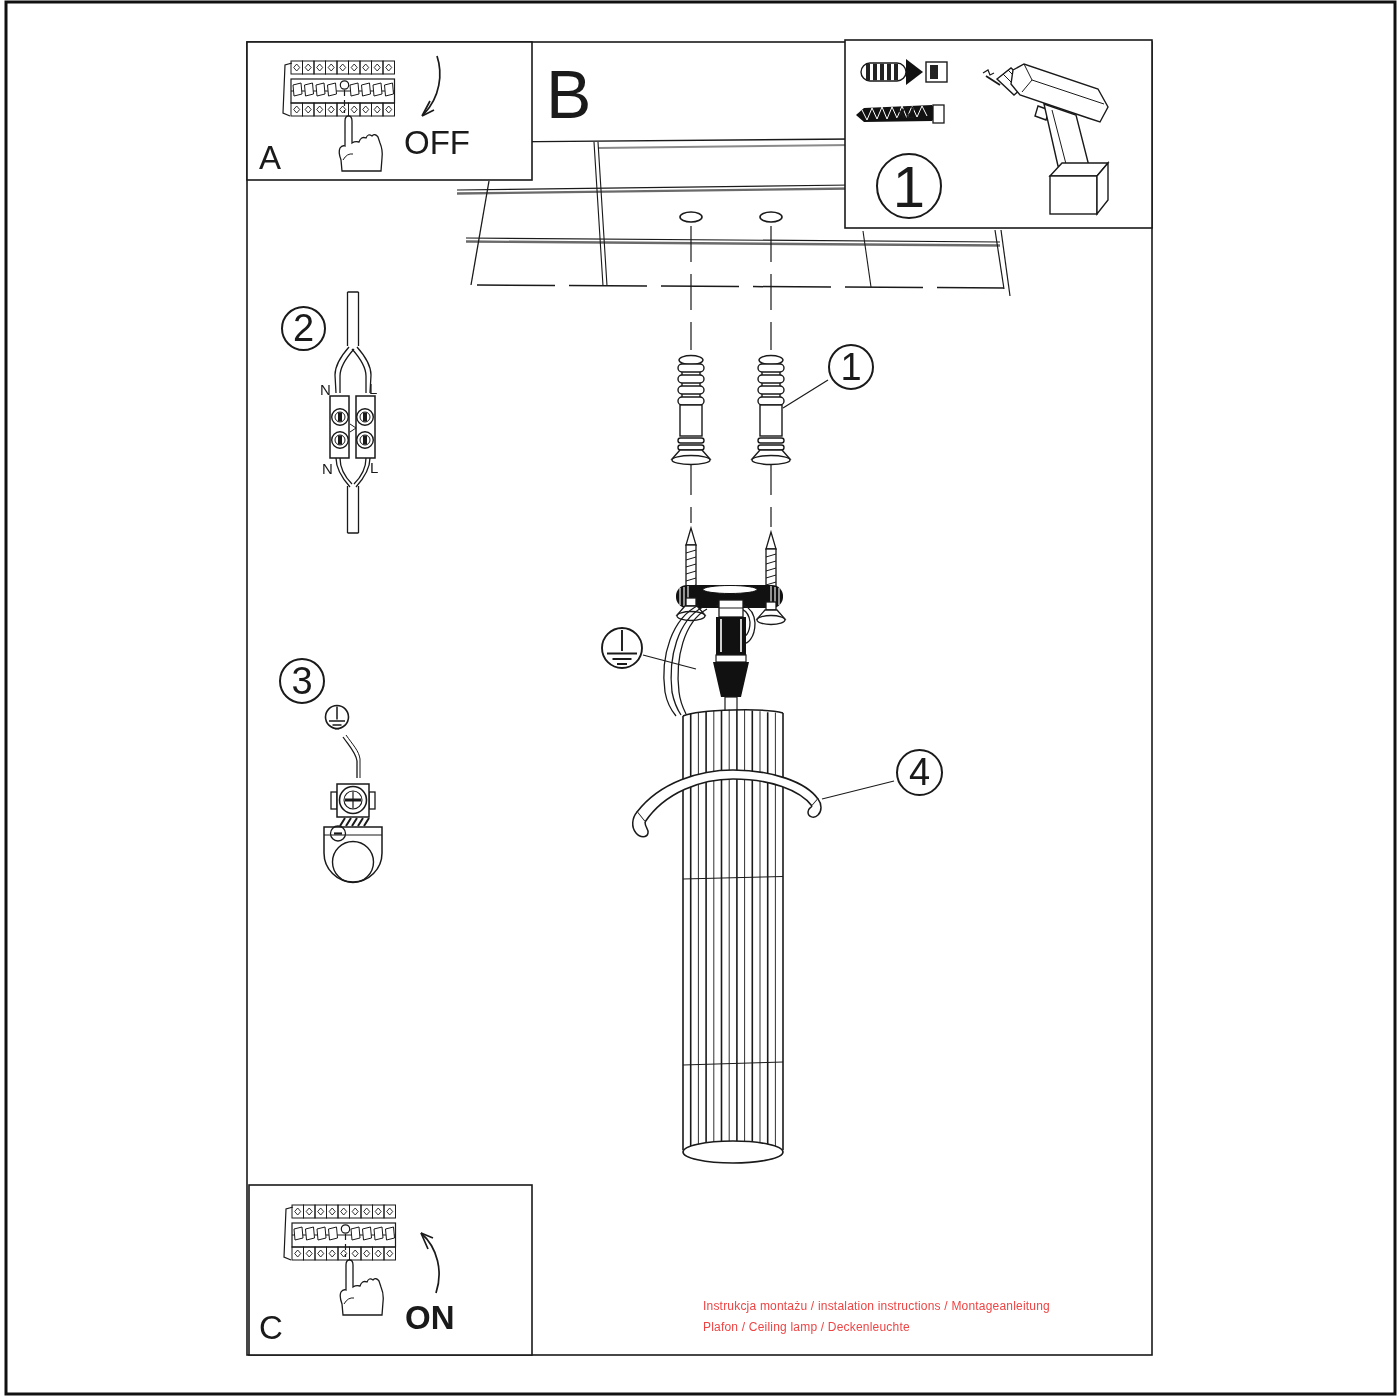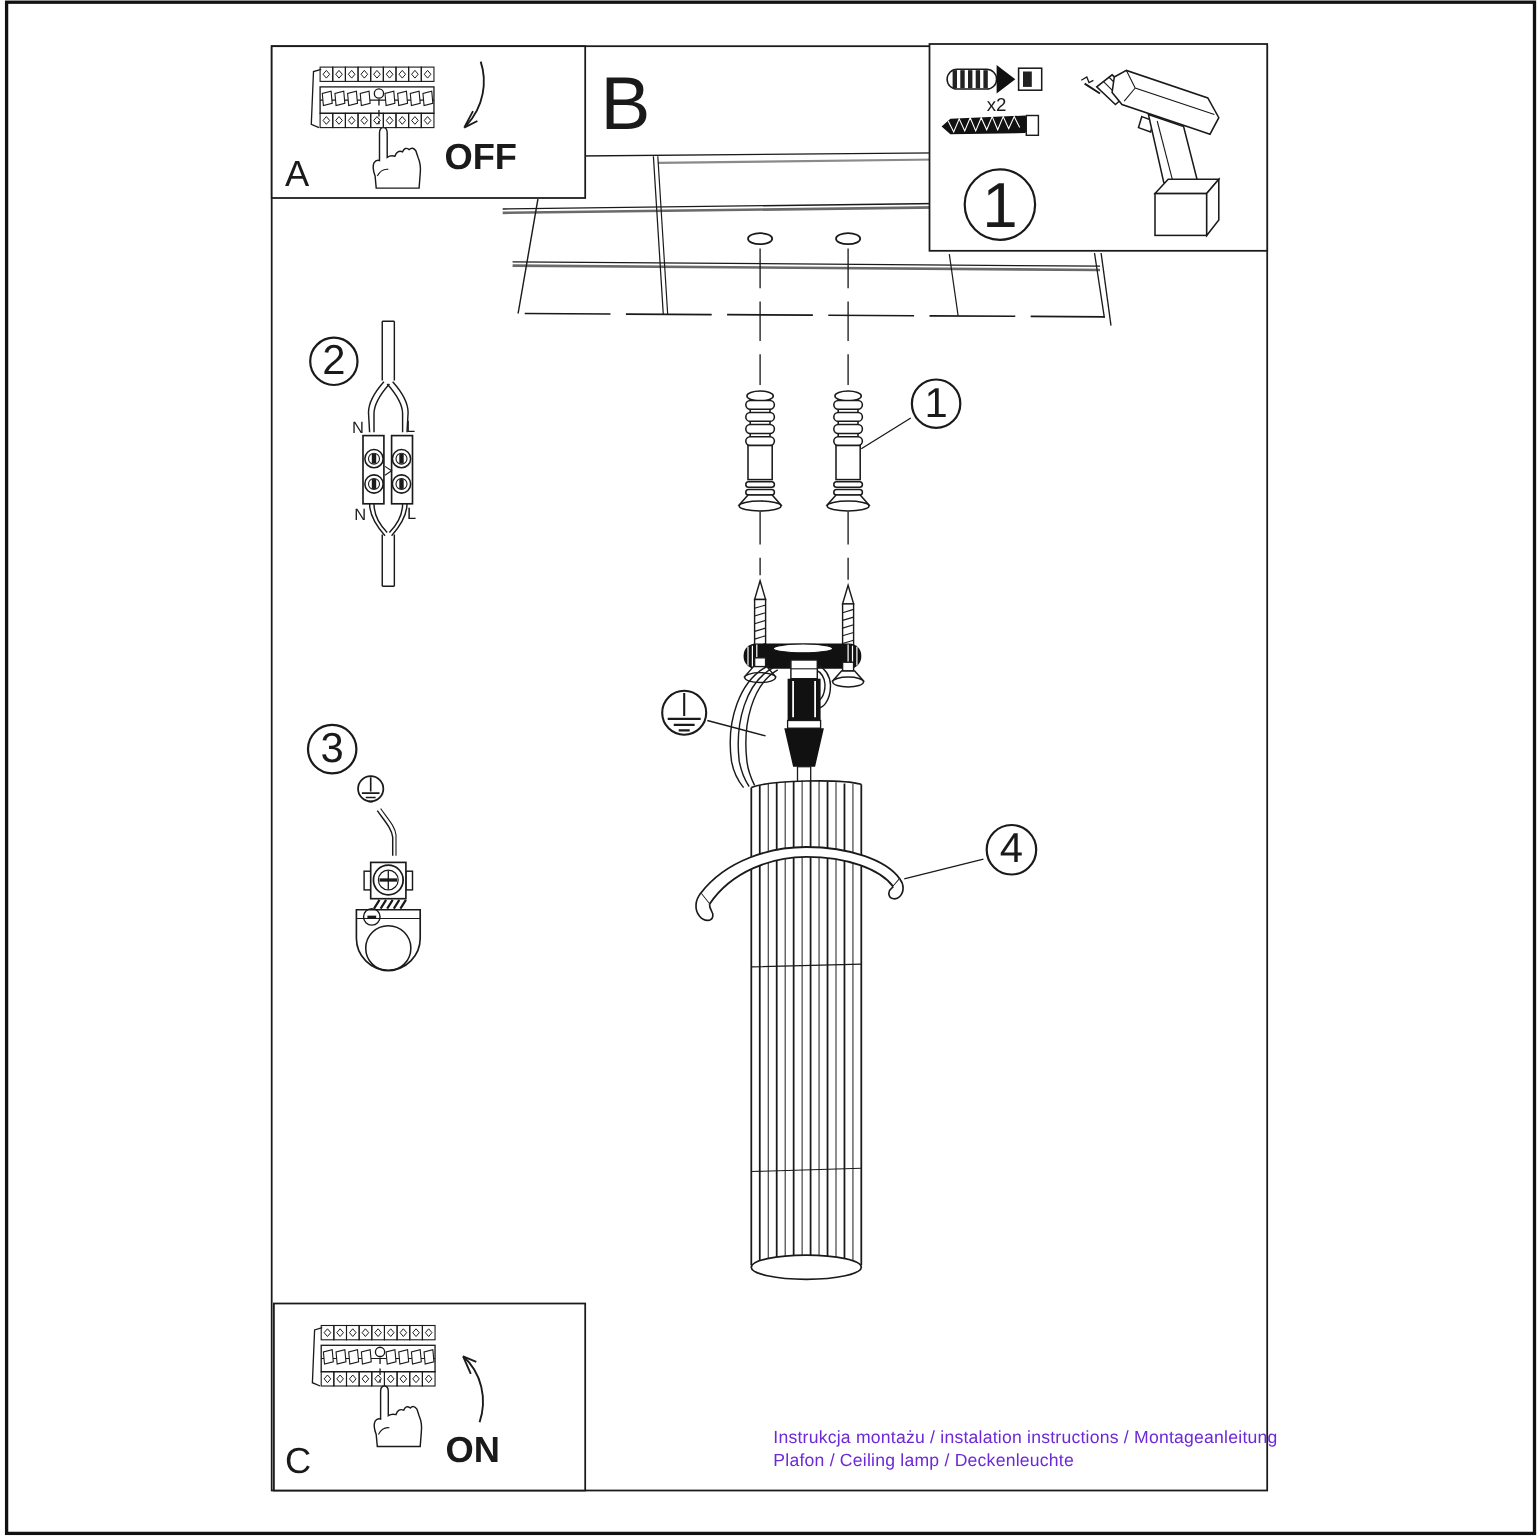--- a/index.html
+++ b/index.html
@@ -3,36 +3,36 @@
 <meta charset="utf-8">
 <style>
   html,body{margin:0;padding:0;background:#fff;}
   .page{position:relative;width:1400px;height:1400px;background:#ffffff;overflow:hidden;
         font-family:"Liberation Sans", sans-serif;color:#1a1a1a;}
   svg{position:absolute;left:0;top:0;}
   .t{position:absolute;line-height:1;white-space:pre;color:#1a1a1a;}
   .label-a{left:259px;top:141px;font-size:33px;}
   .label-b{left:546px;top:60px;font-size:68px;}
   .label-c{left:259px;top:1311px;font-size:33px;}
-  .state-off{left:404px;top:126px;font-size:33px;font-weight:bold;}
+  .state-off{left:404px;top:126px;font-size:33px;}
   .state-on{left:405px;top:1301px;font-size:33px;font-weight:bold;}
-  .qty{left:897px;top:87px;font-size:17px;}
+  .qty{left:897px;top:104px;font-size:17px;}
   .nl{font-size:15px;}
   .nl-tn{left:320px;top:382px;}
   .nl-tl{left:369px;top:381px;}
   .nl-bn{left:322px;top:461px;}
   .nl-bl{left:370px;top:460px;}
   .callout{position:absolute;border:2px solid #1a1a1a;border-radius:50%;background:#fff;
            display:flex;align-items:center;justify-content:center;font-family:"Liberation Sans",sans-serif;}
   .c1-tools{left:876px;top:153px;width:62px;height:62px;font-size:58px;}
   .c1-main{left:828px;top:344px;width:42px;height:42px;font-size:38px;}
   .c2{left:281px;top:306px;width:41px;height:41px;font-size:38px;}
   .c3{left:279px;top:658px;width:42px;height:42px;font-size:38px;}
   .c4{left:896px;top:749px;width:43px;height:43px;font-size:38px;}
-  .footer{left:703px;font-size:16px;color:#6d28d9;letter-spacing:.2px;}
+  .footer{left:703px;font-size:12px;color:#ef4444;letter-spacing:.2px;}
   .f1{top:1300px;}
   .f2{top:1321px;}
 </style>
 </head>
 <body>
 
 <div class="page">
 
 <svg width="1400" height="1400" viewBox="0 0 1400 1400">
   <defs>

